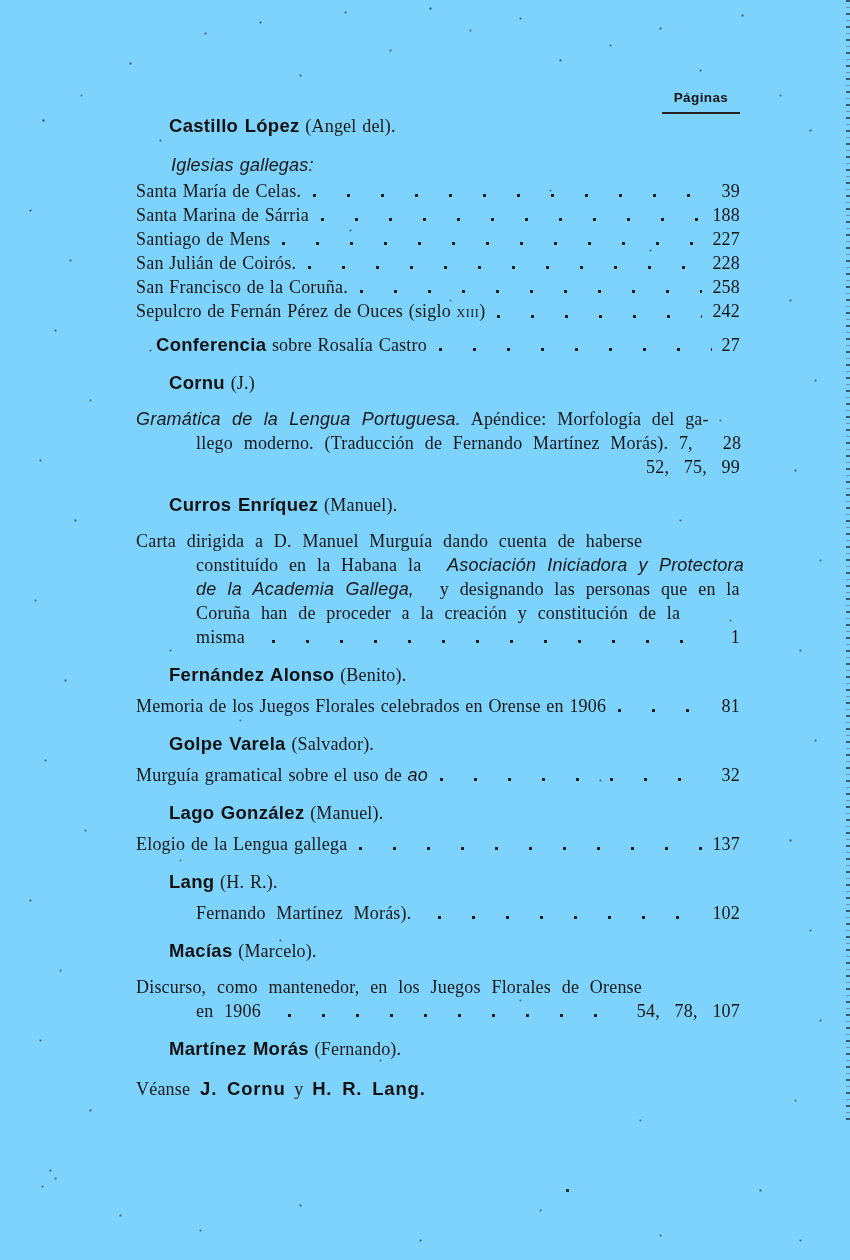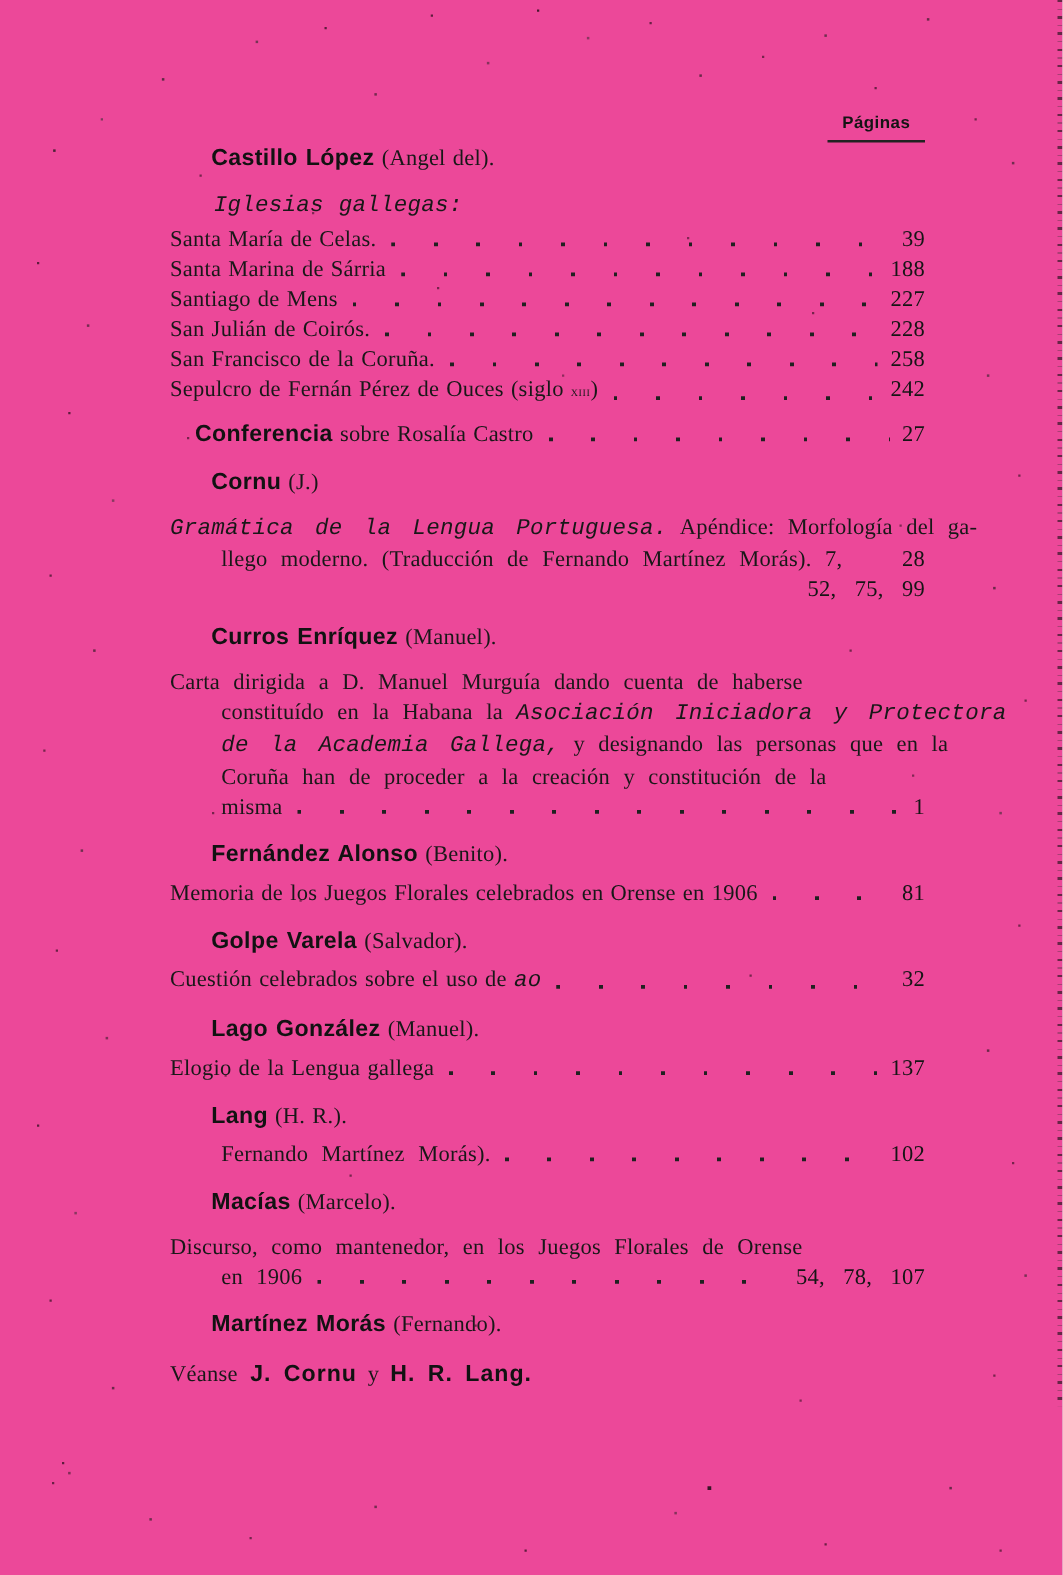--- a/index.html
+++ b/index.html
@@ -1,18 +1,18 @@
 <!DOCTYPE html>
 <html><head>
 <meta charset="utf-8">
 <style>
   html,body { margin:0; padding:0; background:#e8e8e4; }
   .page {
     position:relative; width:850px; height:1260px; margin:0 auto;
-    background:#ec4899; color:#161616; overflow:hidden;
+    background:#7dd3fc; color:#161616; overflow:hidden;
   }
   
   .pagehead {
     position:absolute; top:90px; left:662px; width:78px;
     text-align:center;
     font-family:"Liberation Sans",sans-serif; font-weight:bold;
     font-size:13.5px; letter-spacing:.4px; color:#141414;
     padding-bottom:7px; border-bottom:2px solid #222;
   }
   
@@ -21,33 +21,33 @@
     display:flex; flex-direction:column;
   }
   .line {
     display:flex; align-items:baseline;
     font-family:"Liberation Serif",serif; font-size:18px;
     line-height:24px; min-height:24px;
     letter-spacing:.2px; word-spacing:1px; color:#181818;
   }
   .line .run { white-space:pre; }
   .run.r { font-family:"Liberation Serif",serif; }
-  .run.i { font-family:Liberation Mono, monospace; font-style:italic; }
+  .run.i { font-family:Liberation Sans, sans-serif; font-style:italic; }
   .run.b {
     font-family:"Liberation Sans",sans-serif; font-weight:bold;
     font-size:18.5px; letter-spacing:.3px; color:#121212;
   }
-  .run.sc { font-variant:small-caps; font-size:11px; letter-spacing:.5px; }
+  .run.sc { font-variant:small-caps; font-size:17px; letter-spacing:.5px; }
 
   .kind-heading        { margin:13px 0 6px 33px; line-height:25px;text-align:center; }
   .kind-subheading     { margin:8px 0 2px 35px; }
   .kind-entry          { }
   .kind-entry-indent   { margin-top:9px; margin-left:20px; }
   .kind-para           { margin-top:5px; word-spacing:6px; }
-  .kind-para-cont      { margin-left:41px; word-spacing:6px; }
+  .kind-para-cont      { margin-left:60px; word-spacing:6px;gap:15px; }
   .kind-pages-line     { }
   .kind-reference      { margin-top:9px; word-spacing:4px; }
   .kind-reference .run.b { letter-spacing:.8px; }
 
   .leader { flex:1 1 auto; }
   .leader-dots {
     align-self:flex-end; height:3px; margin:0 10px 6px 12px;
     background-image:repeating-linear-gradient(to right,
       #202020 0 3px, transparent 3px 34px);
   }
@@ -209,21 +209,21 @@
       <div class="line kind-entry">
         <span class="run r">Memoria de los Juegos Florales celebrados en Orense en 1906</span>
         <span class="leader leader-dots"></span>
         <span class="num">81</span>
       </div>
       <div class="line kind-heading">
         <span class="run b">Golpe Varela</span>
         <span class="run r"> (Salvador).</span>
       </div>
       <div class="line kind-entry">
-        <span class="run r">Cuestión celebrados sobre el uso de </span>
+        <span class="run r">Murguía gramatical sobre el uso de </span>
         <span class="run i">ao</span>
         <span class="leader leader-dots"></span>
         <span class="num">32</span>
       </div>
       <div class="line kind-heading">
         <span class="run b">Lago González</span>
         <span class="run r"> (Manuel).</span>
       </div>
       <div class="line kind-entry">
         <span class="run r">Elogio de la Lengua gallega</span>

